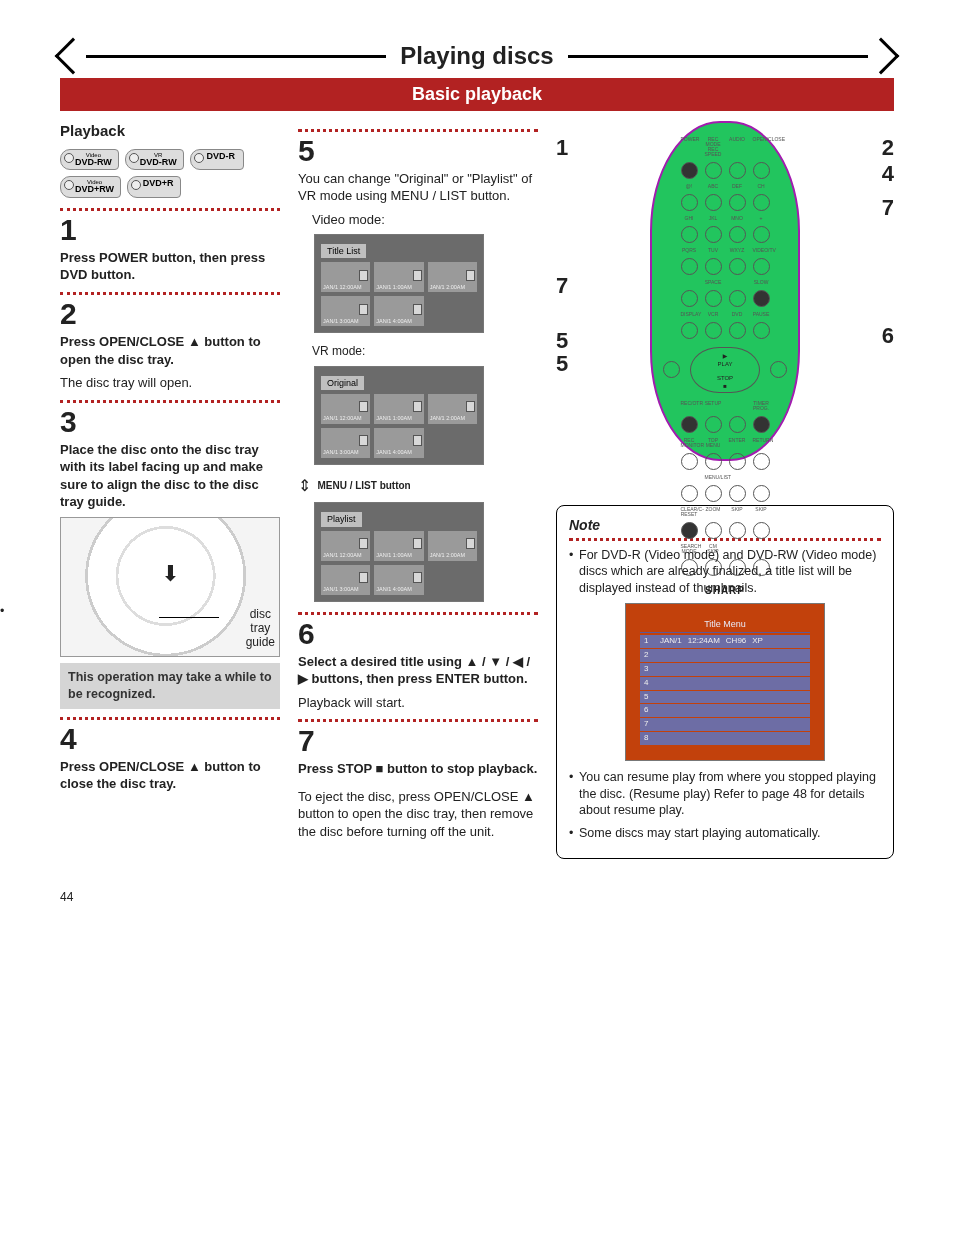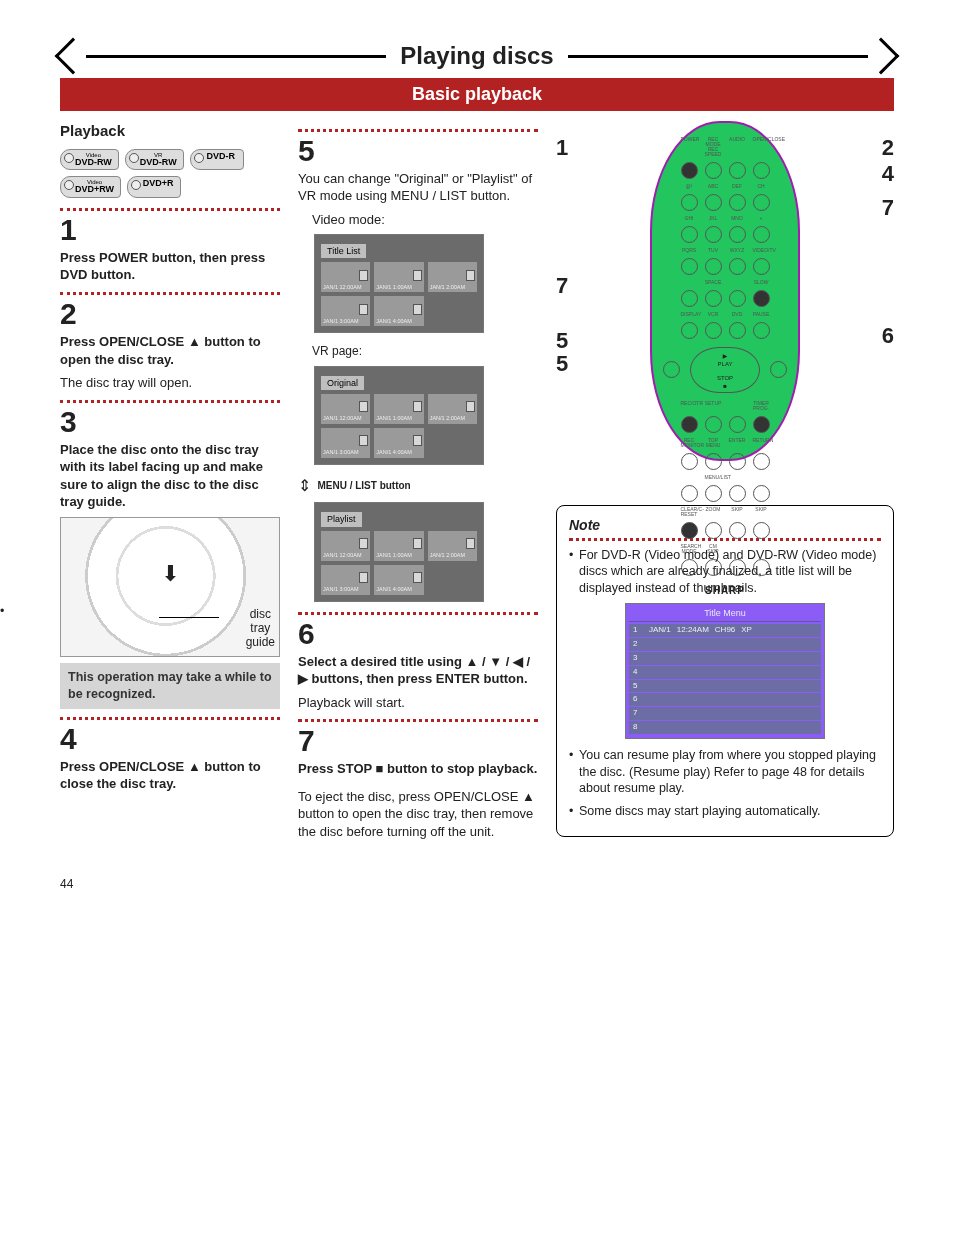--- a/index.html
+++ b/index.html
@@ -110,22 +110,22 @@
 
   
   .notebox{border:1px solid #000;border-radius:8px;padding:10px 12px;}
   .notebox .hd{font-style:italic;font-weight:700;font-size:14px;}
   .notebox hr.dots{margin:3px 0 6px;}
   .notebox ul{list-style:none;padding:0;}
   .notebox li{position:relative;padding-left:10px;margin-bottom:6px;font-size:12.5px;}
   .notebox li::before{content:"•";position:absolute;left:0;}
 
   .titlemenu{
-    background:#8b5cf6;color:#c8c8e8;font-size:9px;width:200px;margin:6px auto 8px;
-    padding:3px;border:1px solid #777;
+    background:#c2410c;color:#c8c8e8;font-size:9px;width:200px;margin:6px auto 8px;
+    padding:14px;border:1px solid #777;
   }
   .titlemenu .hd2{text-align:center;color:#e8e8f5;font-size:9px;border-bottom:1px solid #5a5a9a;padding-bottom:2px;margin-bottom:2px;}
   .titlemenu .row2{display:flex;gap:6px;background:#6d6da5;color:#eee;padding:1px 4px;margin-bottom:1px;font-size:8px;}
   .titlemenu .row2 span:first-child{width:10px;}
 
   .pagenum{font-size:12px;margin-top:30px;}
 </style>
 </head>
 <body>
 
@@ -210,21 +210,21 @@
               <div class="cap">JAN/1   3:00AM</div>
             </div>
             <div class="cell">
               <div class="ic"></div>
               <div class="cap">JAN/1   4:00AM</div>
             </div>
             <div class="cell empty"></div>
           </div>
     </div>
 
-    <p class="indent mini-label">VR page:</p>
+    <p class="indent mini-label">VR mode:</p>
     <div class="mini">
       <span class="tab">Original</span>
       <div class="grid" id="grid2">
             <div class="cell">
               <div class="ic"></div>
               <div class="cap">JAN/1   12:00AM</div>
             </div>
             <div class="cell">
               <div class="ic"></div>
               <div class="cap">JAN/1   1:00AM</div>

